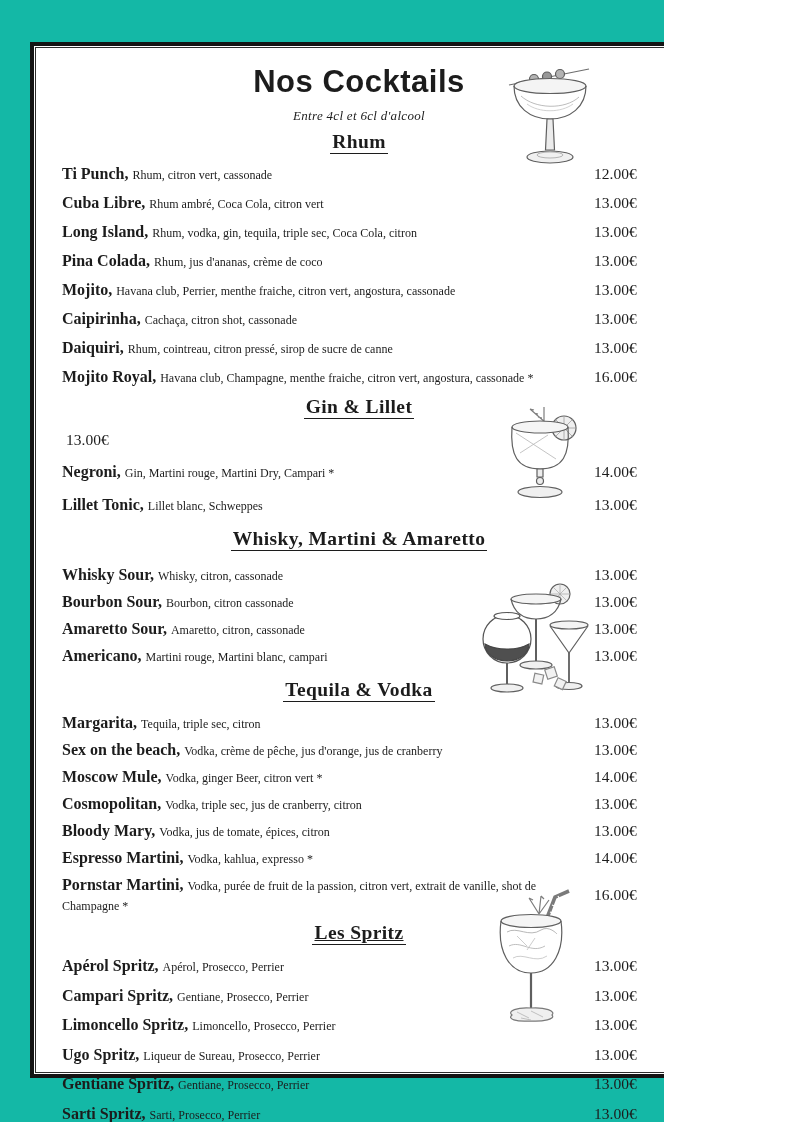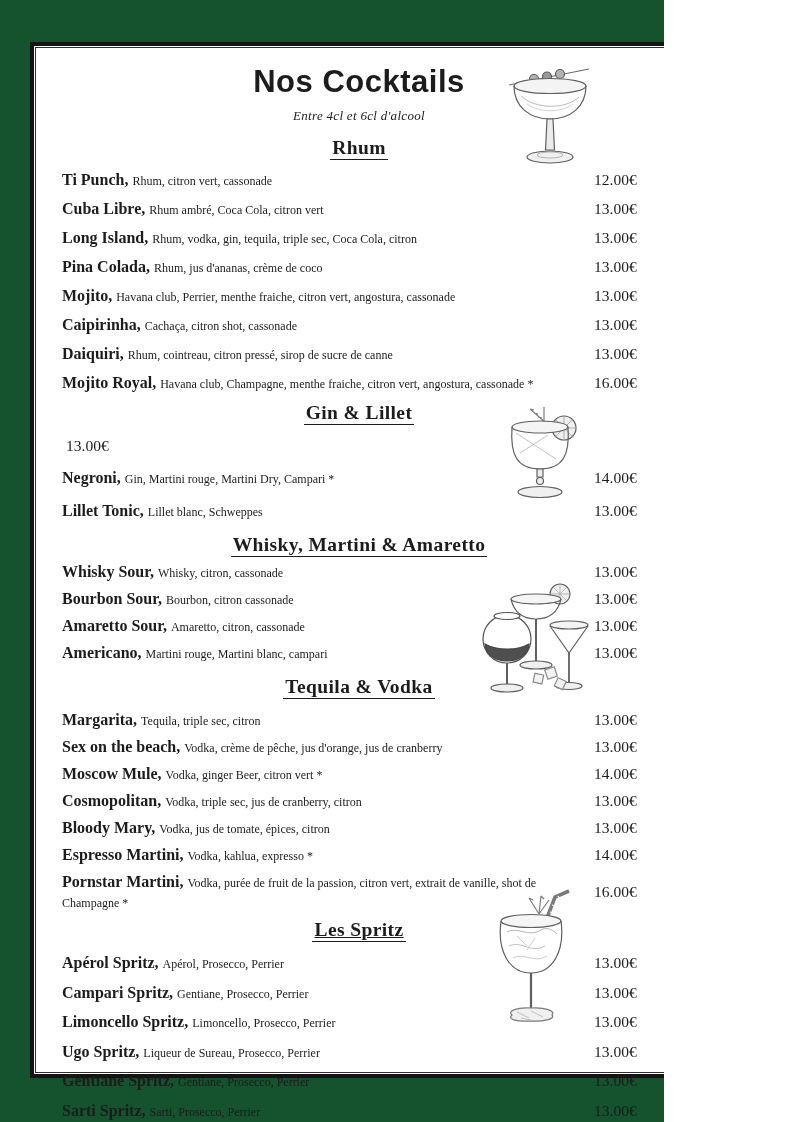--- a/index.html
+++ b/index.html
@@ -1,19 +1,19 @@
 <!DOCTYPE html>
 <html><head>
 <meta charset="utf-8">
 <style>
   html,body{margin:0;padding:0;background:#ffffff;}
   .canvas{
     position:relative;
     width:664px;height:1122px;
-    background:#14532d;
+    background:#14b8a6;
     overflow:hidden;
     font-family:"Liberation Serif", serif;
     color:#1c1c1c;
   }
   .frame{
     position:absolute;left:30px;top:42px;
     width:660px;height:1036px;
     border:4px solid #141414;
     box-sizing:border-box;
     background:#ffffff;
@@ -72,25 +72,25 @@
     padding-left:4px;
   }
   .item-price{
     flex:0 0 62px;
     font-size:15.5px;
     text-align:left;
     padding-left:4px;
     white-space:nowrap;
   }
   
-  .sec-0 h2{margin-top:13px;margin-bottom:11px;}
+  .sec-0 h2{margin-top:7px;margin-bottom:11px;}
   .sec-0 .row{margin-bottom:9px;}
   .sec-1 h2{margin-top:1px;margin-bottom:13px;}
   .sec-1 .row{margin-bottom:13px;}
-  .sec-2 h2{margin-top:5px;margin-bottom:6px;}
+  .sec-2 h2{margin-top:5px;margin-bottom:15px;}
   .sec-2 .row{margin-bottom:7px;}
   .sec-3 h2{margin-top:13px;margin-bottom:12px;}
   .sec-3 .row{margin-bottom:7px;}
   .sec-4 h2{margin-top:7px;margin-bottom:12px;text-decoration:underline;}
   .sec-4 .row{margin-bottom:9.5px;}
   .illus{position:absolute;pointer-events:none;}
   .illus svg{display:block;}
 </style>
 </head>
 <body>

